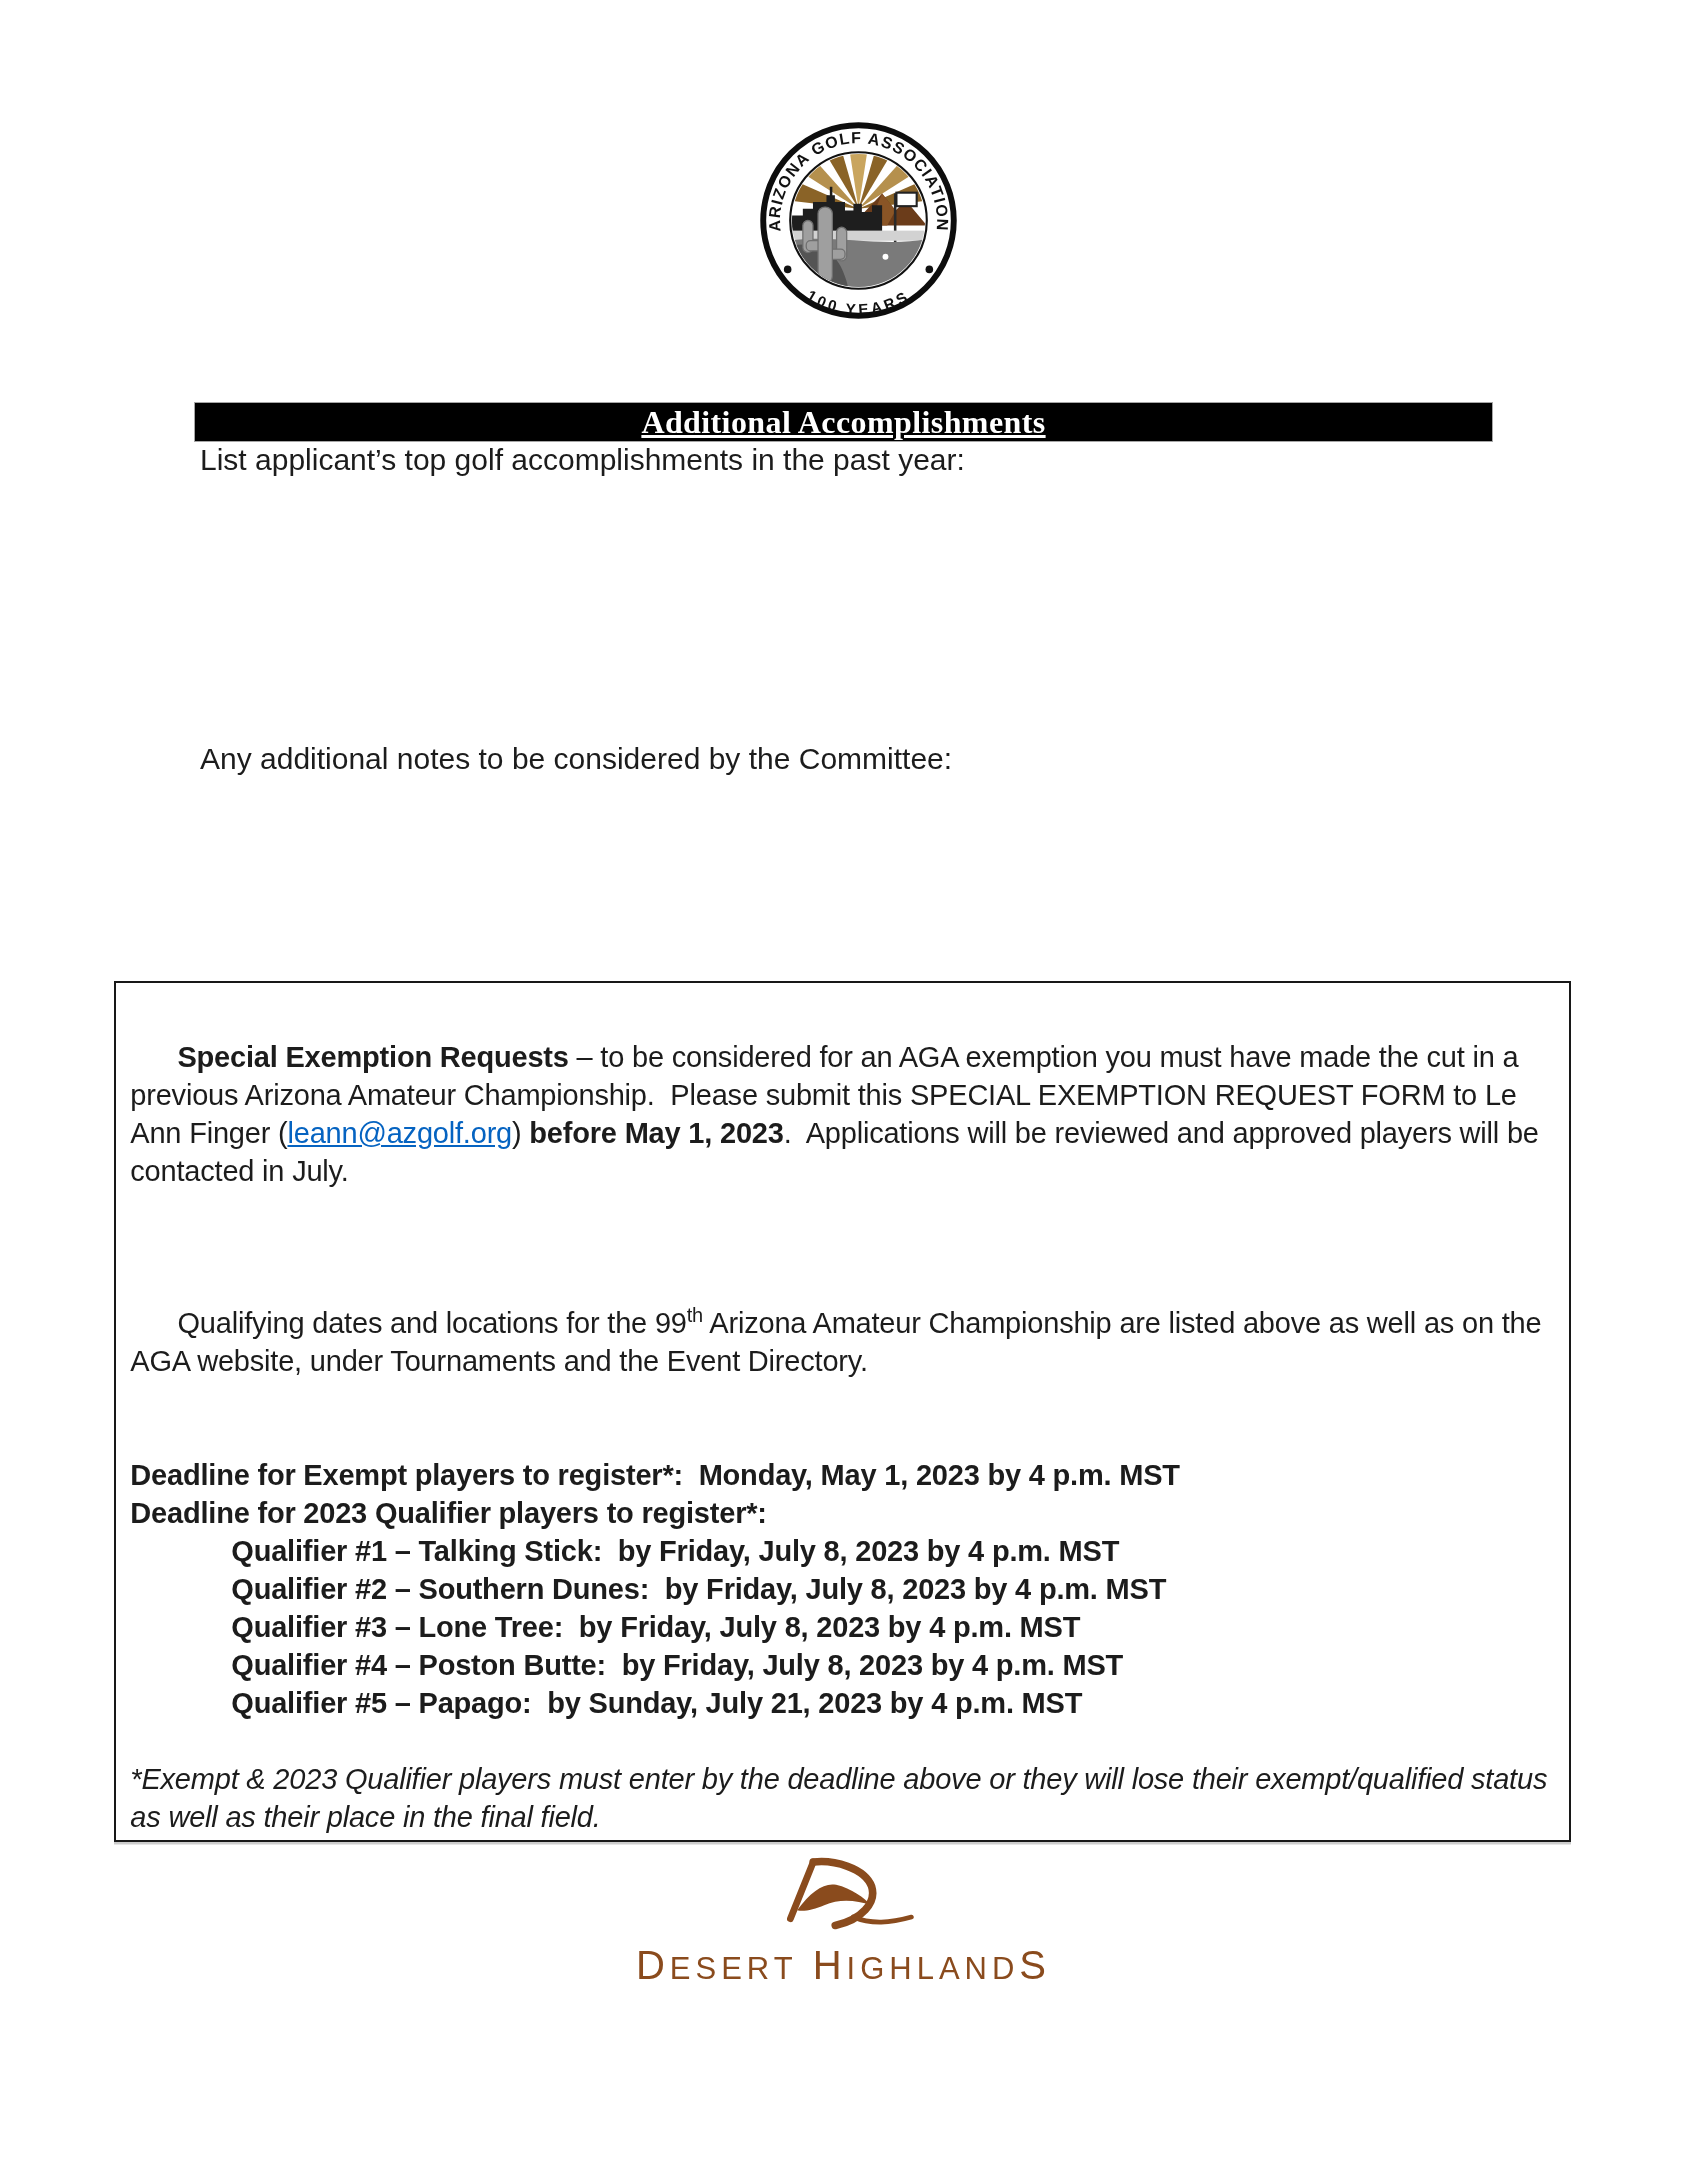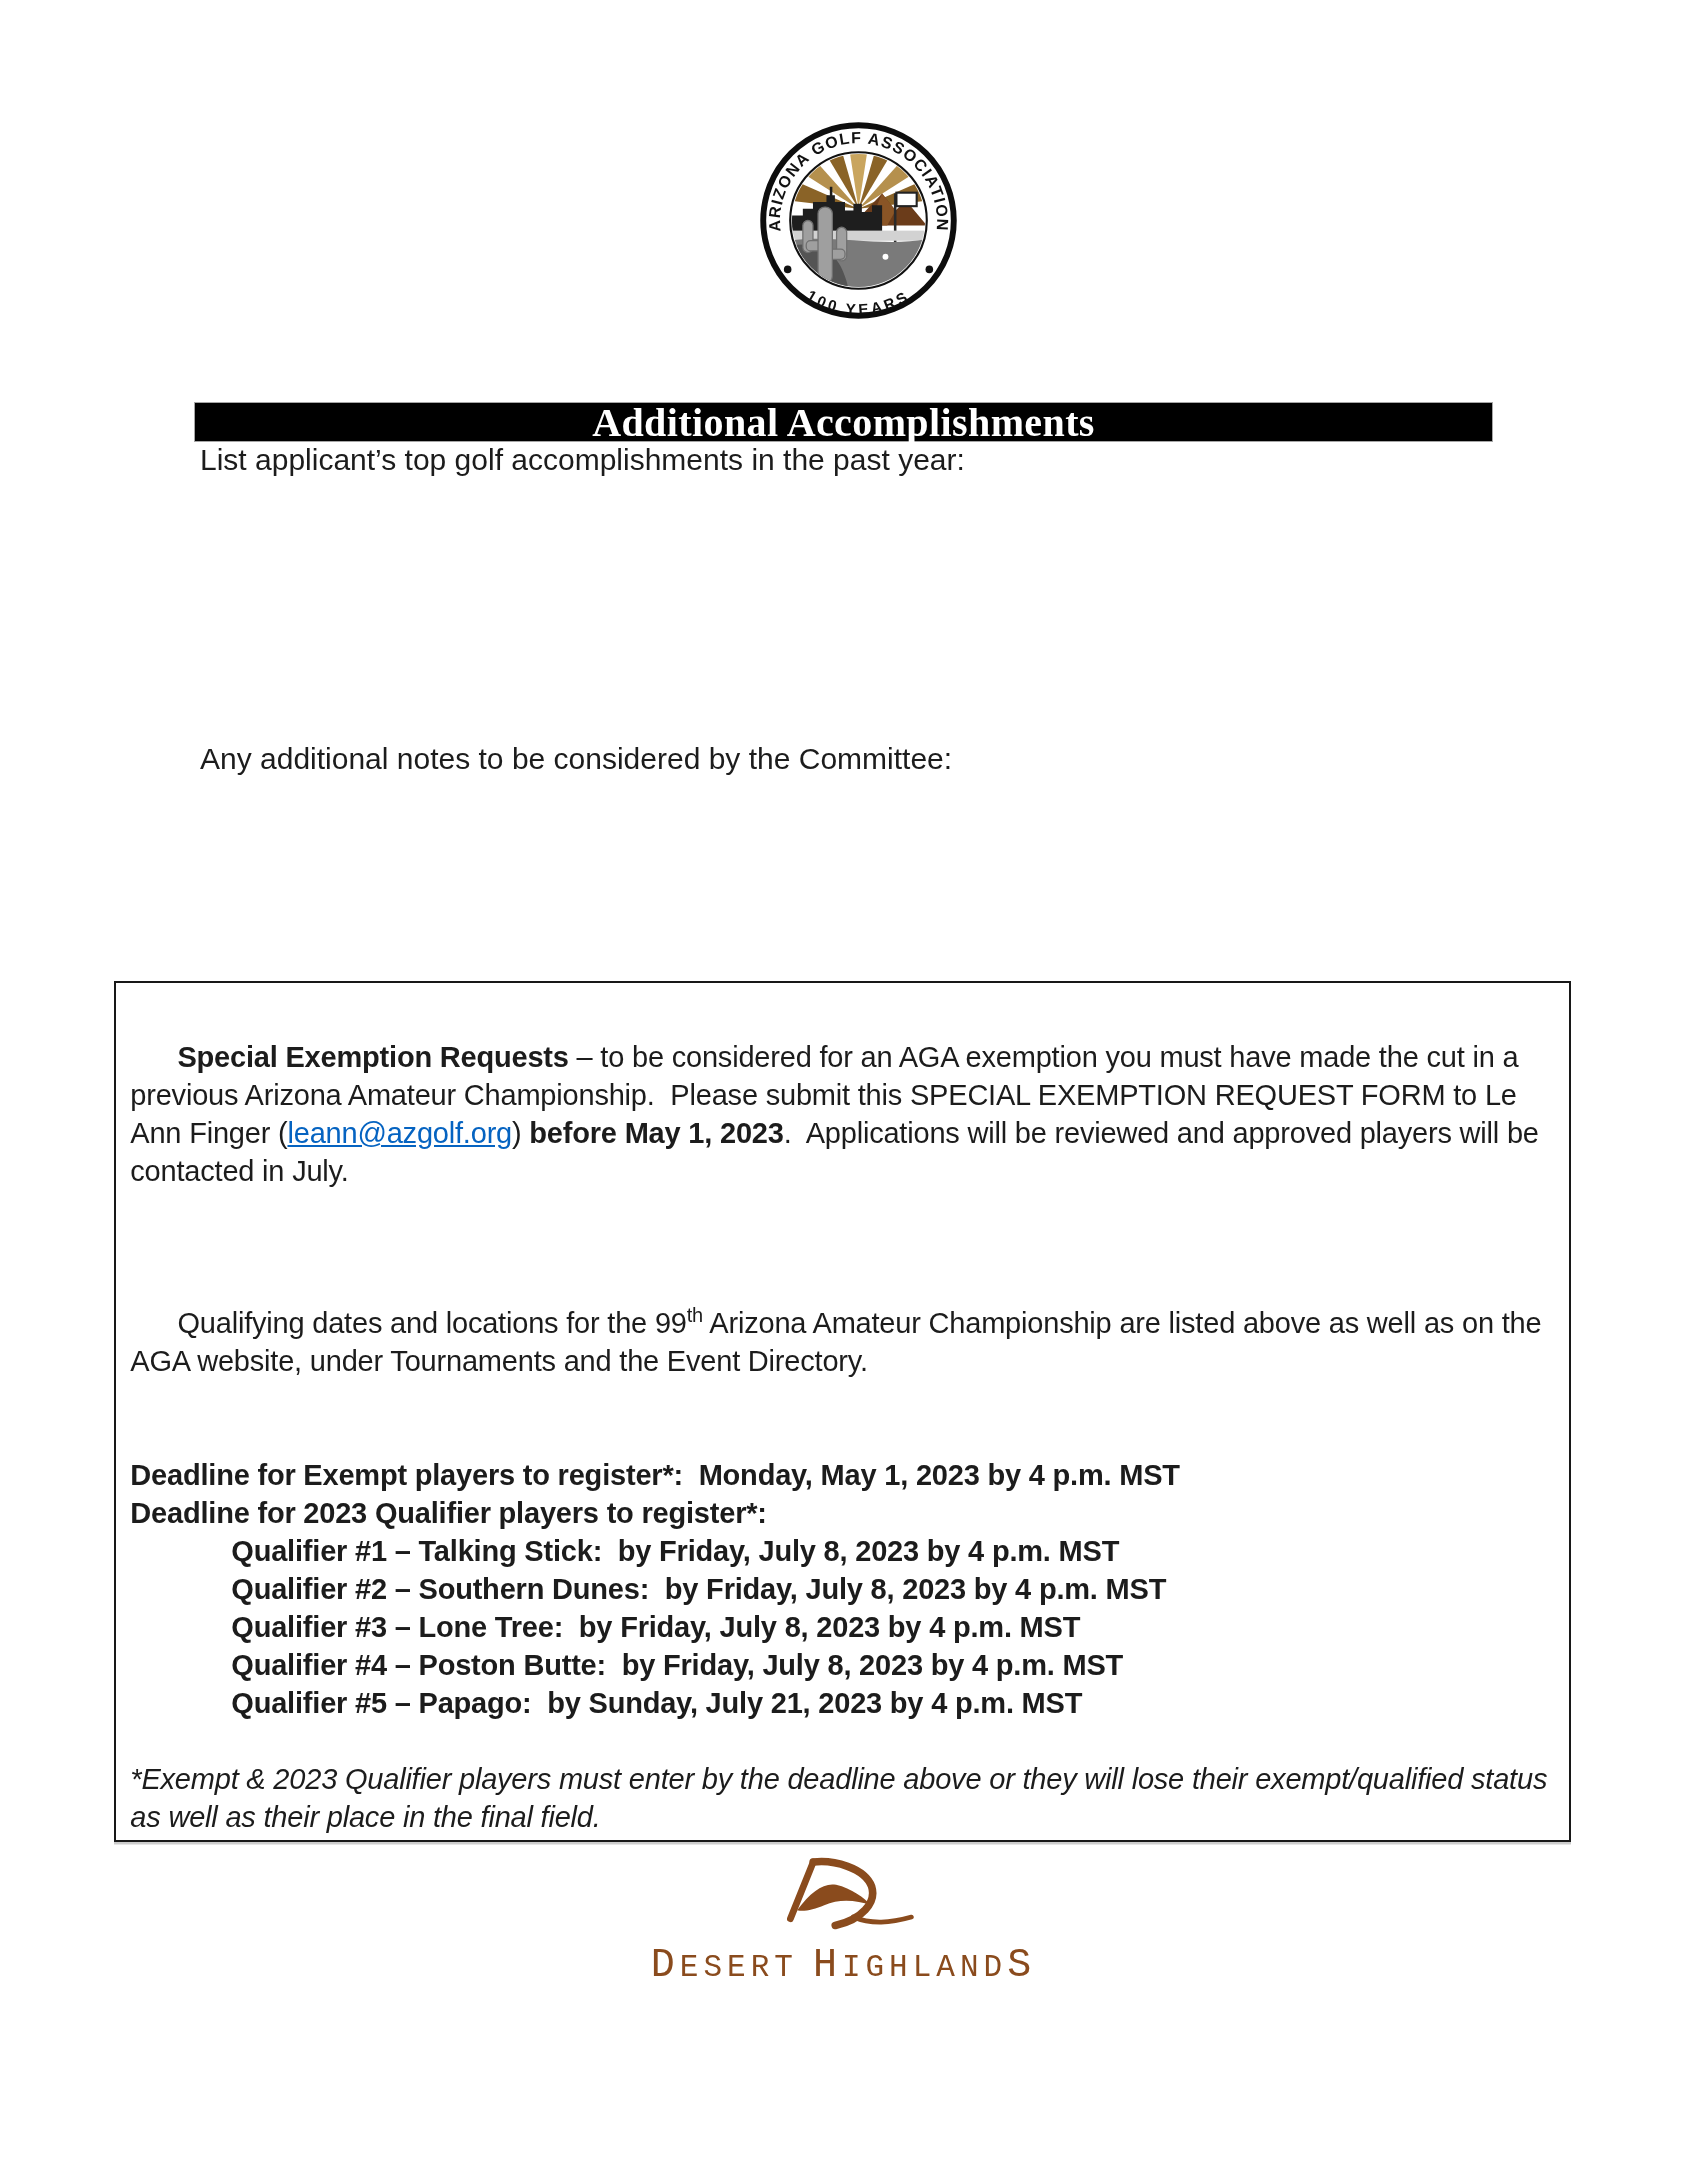--- a/index.html
+++ b/index.html
@@ -24,24 +24,25 @@
     left:194px; top:402px;
     width:1299px; height:40px;
     background:#000000;
     border:1.7px solid #a6a6a6;
     box-sizing:border-box;
     display:flex; align-items:center; justify-content:center;
   }
   .section-bar-title{
     font-family:"Liberation Serif",serif;
     font-weight:bold;
-    font-size:40px;
+    font-size:32px;
     color:#ffffff;
     letter-spacing:0.4px;
     white-space:nowrap;
+    text-decoration:underline;
   }
   
   .prompt{
     position:absolute;
     left:200px;
     font-size:30px;
     line-height:38px;
     white-space:pre-wrap;
   }
   .prompt-accomplishments{ top:441px; }
@@ -70,21 +71,21 @@
   
   .dh-symbol{
     position:absolute;
     left:787px; top:1856px;
     width:127px; height:78px;
   }
   .dh-wordmark{
     position:absolute;
     left:0; right:0; top:1943px;
     text-align:center;
-    font-family:Liberation Mono, monospace;
+    font-family:Liberation Sans, sans-serif;
     color:#8A4B1D;
     letter-spacing:5px;
     white-space:nowrap;
   }
   .dh-wordmark .lg{ font-size:40px; }
   .dh-wordmark .sm{ font-size:31px; }
   .dh-wordmark .wordgap{ margin-left:15px; }
 </style>
 </head>
 <body>

